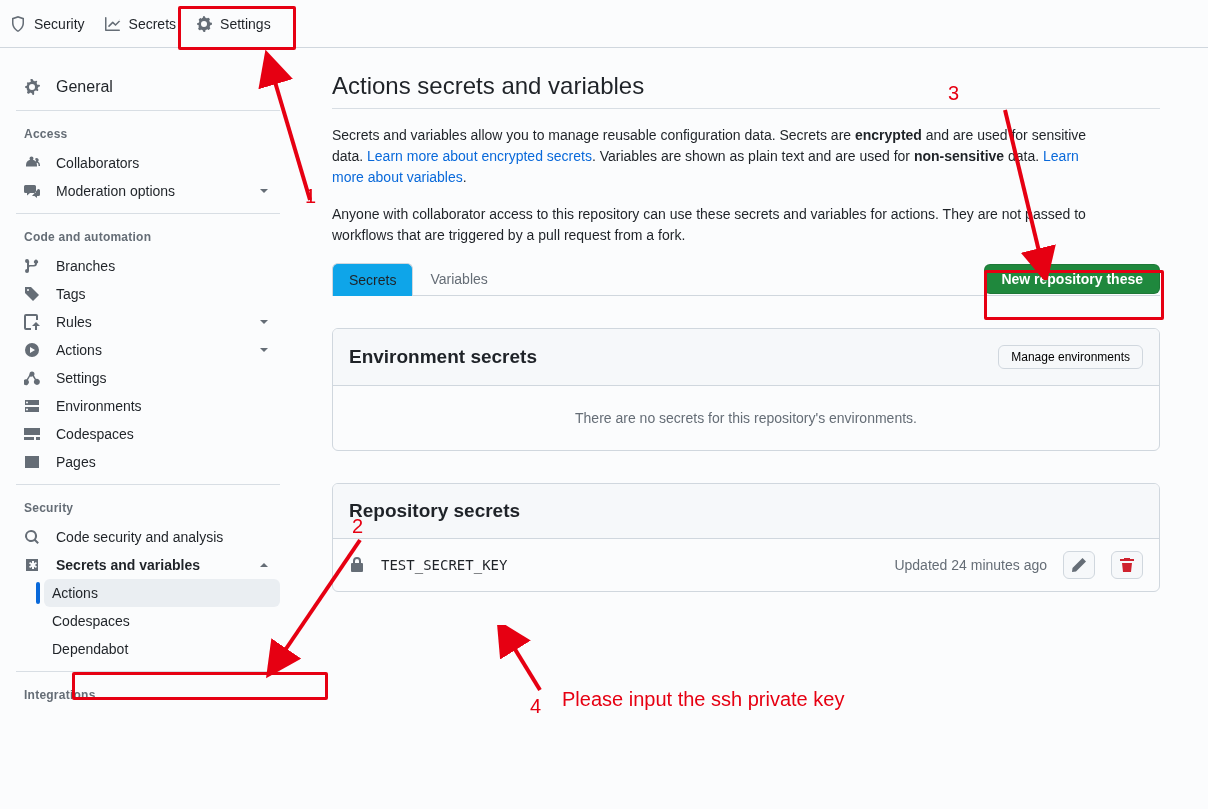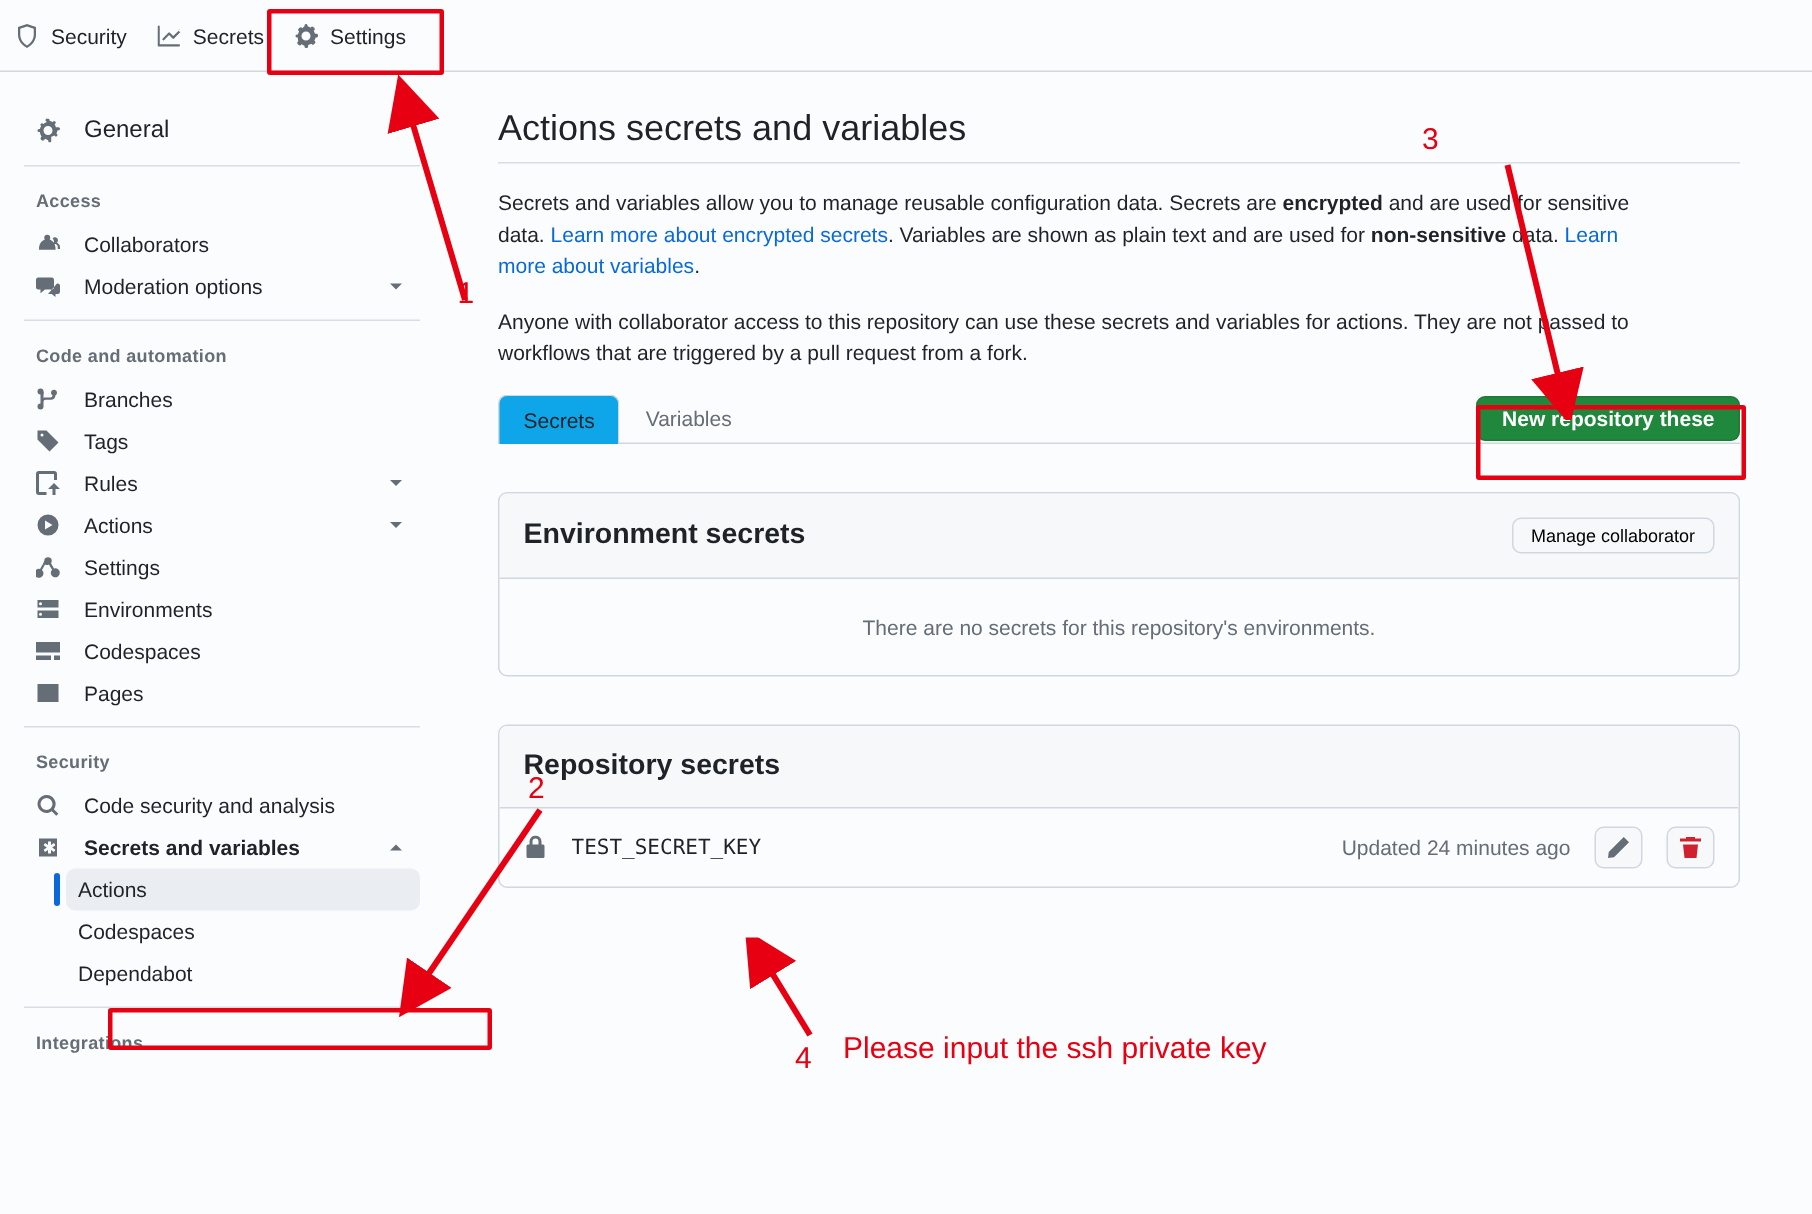--- a/index.html
+++ b/index.html
@@ -261,21 +261,21 @@
 
     <div class="tab-row">
       <div class="tab active">Secrets</div>
       <div class="tab">Variables</div>
       <button class="btn-primary">New repository these</button>
     </div>
 
     <section class="panel">
       <div class="panel-header">
         <h3>Environment secrets</h3>
-        <button class="btn">Manage collaborator</button>
+        <button class="btn">Manage environments</button>
       </div>
       <div class="panel-body-empty">There are no secrets for this repository's environments.</div>
     </section>
 
     <section class="panel">
       <div class="panel-header">
         <h3>Repository secrets</h3>
       </div>
       <div class="secret-row">
         <svg width="16" height="16" viewBox="0 0 16 16" fill="#656d76">

